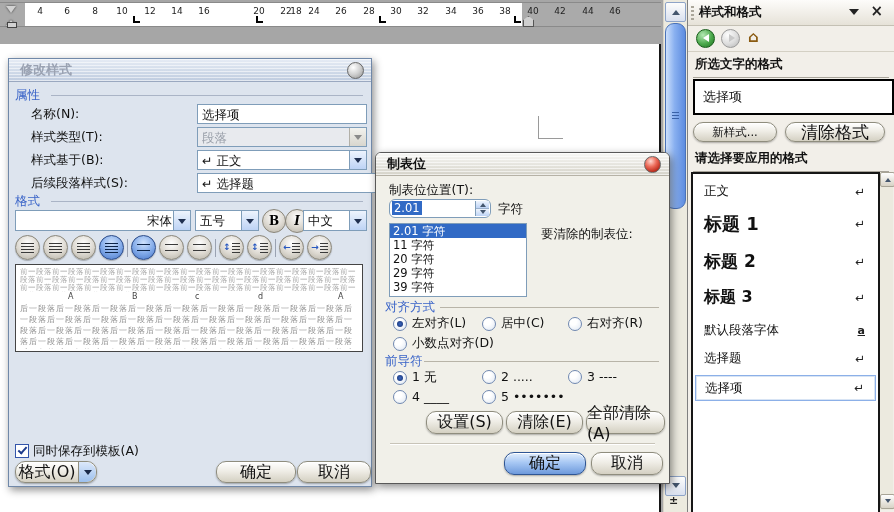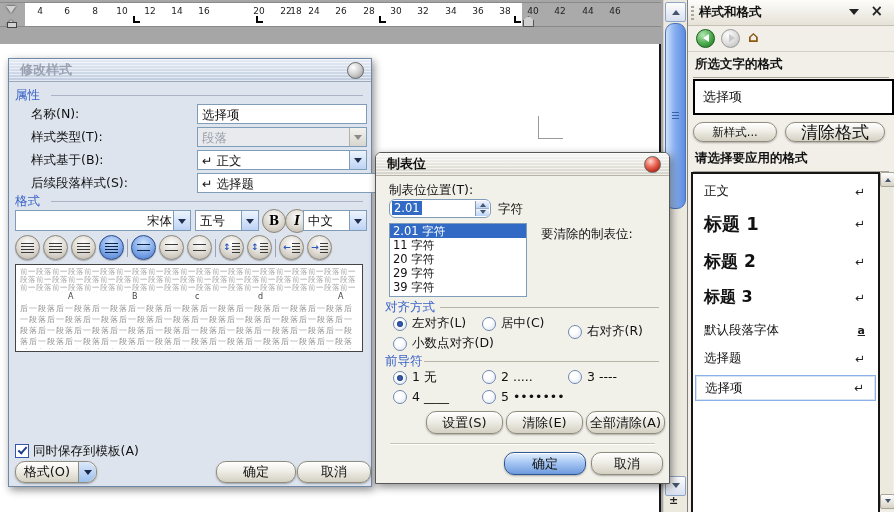--- a/index.html
+++ b/index.html
@@ -46,21 +46,21 @@
   .flabel{position:absolute;font-size:12.5px;color:#111;}
   .combo,.tinput{position:absolute;background:#fff;border:1px solid #7f9db9;font-size:12.5px;color:#111;}
   .cval{position:absolute;left:4px;top:2px;right:18px;white-space:nowrap;overflow:hidden;}
   .cbtn{position:absolute;right:0;top:0;bottom:0;width:16px;background:linear-gradient(#eef4fd,#bdd3f5);border-left:1px solid #7f9db9;display:flex;align-items:center;justify-content:center;}
   .cbtn::after{content:"";width:0;height:0;border:4px solid transparent;border-top:5px solid #203050;margin-top:5px;}
   .combo.dis{background:#e8eaee;}
   .combo.dis .cval{color:#9aa0aa;}
   .combo.dis .cbtn{background:linear-gradient(#f2f2ee,#d8d6ce);border-left-color:#b2b0a8;}
   .combo.dis .cbtn::after{border-top-color:#8a8a8a;}
 
-  .pill{position:absolute;border:1px solid #8f8d7e;border-radius:10px;background:linear-gradient(#ffffff,#efede6 45%,#d4d0c2);box-shadow:0 1px 2px rgba(0,0,0,.3),inset 0 1px 0 #fff;display:flex;align-items:center;justify-content:center;font-size:13px;color:#111;}
+  .pill{position:absolute;border:1px solid #8f8d7e;border-radius:10px;background:linear-gradient(#ffffff,#efede6 45%,#d4d0c2);box-shadow:0 1px 2px rgba(0,0,0,.3),inset 0 1px 0 #fff;display:flex;align-items:center;justify-content:center;font-size:16px;color:#111;}
   .pill.blue{background:linear-gradient(#e2eefc,#a8c8f4 45%,#6e9adc);border-color:#2f5694;}
 
   
   .tbrow{display:flex;align-items:center;gap:3px;}
   .tb{width:23px;height:23px;border-radius:50%;background:radial-gradient(circle at 50% 32%,#fff,#dcd8d0 55%,#b4b0a4);border:1px solid #8a867a;display:flex;align-items:center;justify-content:center;box-shadow:0 1px 1px rgba(0,0,0,.25);flex:none;}
   .tb.sel{background:radial-gradient(circle at 50% 30%,#cfe2fc,#7fa8e8 55%,#4a78c8);border-color:#2a4a88;}
   .bars{width:13px;height:10px;background:repeating-linear-gradient(0deg,#3a3a3a 0 1px,transparent 1px 3px);}
   .bars.two{height:7px;background:repeating-linear-gradient(0deg,#3a3a3a 0 1px,transparent 1px 6px);}
   .bars.narrow{width:8px;}
   .tb.sel .bars{background:repeating-linear-gradient(0deg,#0c2448 0 1px,transparent 1px 3px);}
@@ -334,21 +334,21 @@
     <span class="blabel" style="left:9px;top:146px;">对齐方式</span>
     <span class="hline" style="left:64px;top:154px;width:219px;background:#b8b4a8;"></span>
     <label class="ropt" style="left:17px;top:162px;">
         <span class="rd on"></span>
         <span>左对齐(L)</span>
       </label>
     <label class="ropt" style="left:106px;top:162px;">
         <span class="rd"></span>
         <span>居中(C)</span>
       </label>
-    <label class="ropt" style="left:192px;top:170px;">
+    <label class="ropt" style="left:192px;top:162px;">
         <span class="rd"></span>
         <span>右对齐(R)</span>
       </label>
     <label class="ropt" style="left:17px;top:182px;">
         <span class="rd"></span>
         <span>小数点对齐(D)</span>
       </label>
 
     <span class="blabel" style="left:9px;top:200px;">前导符</span>
     <span class="hline" style="left:48px;top:208px;width:235px;background:#b8b4a8;"></span>

